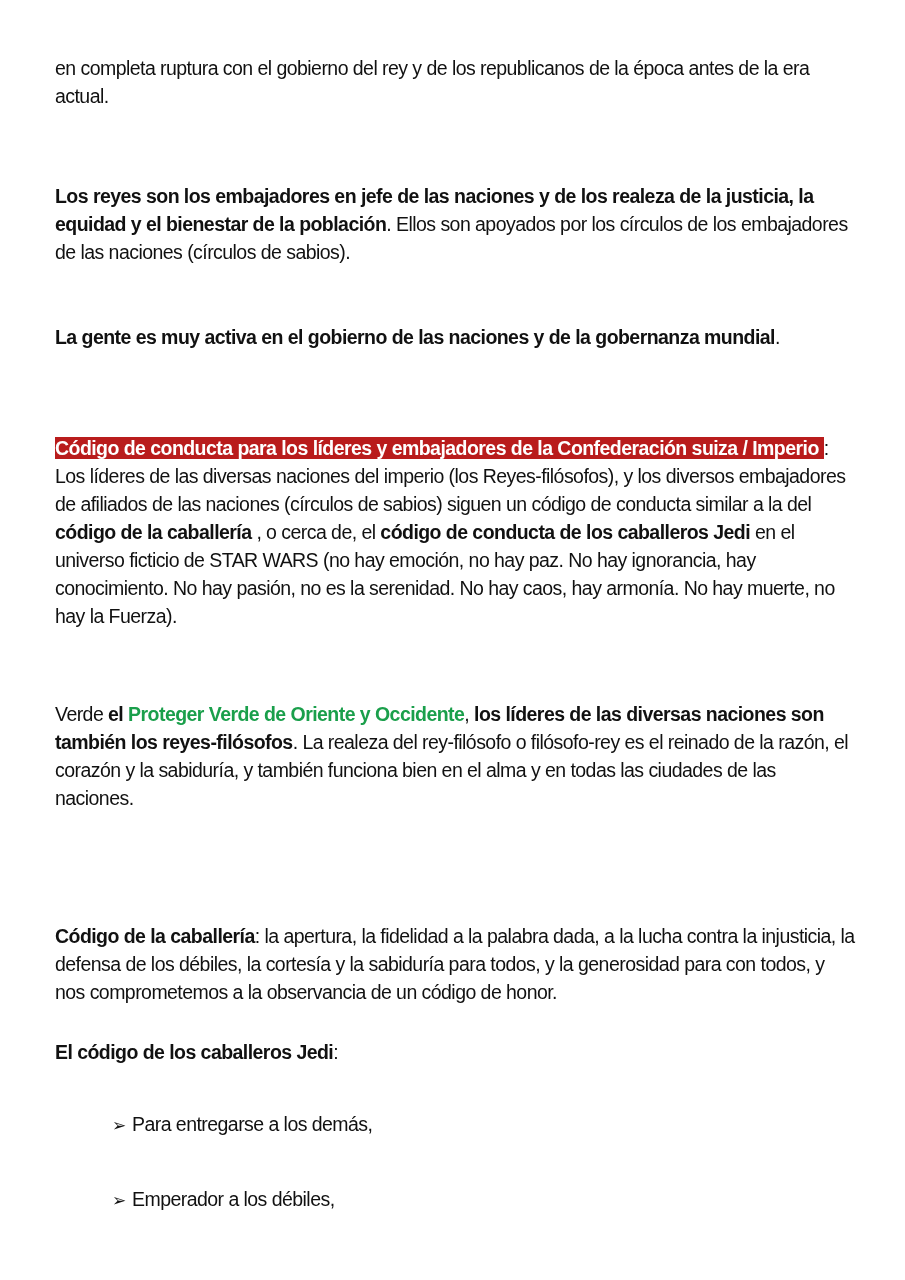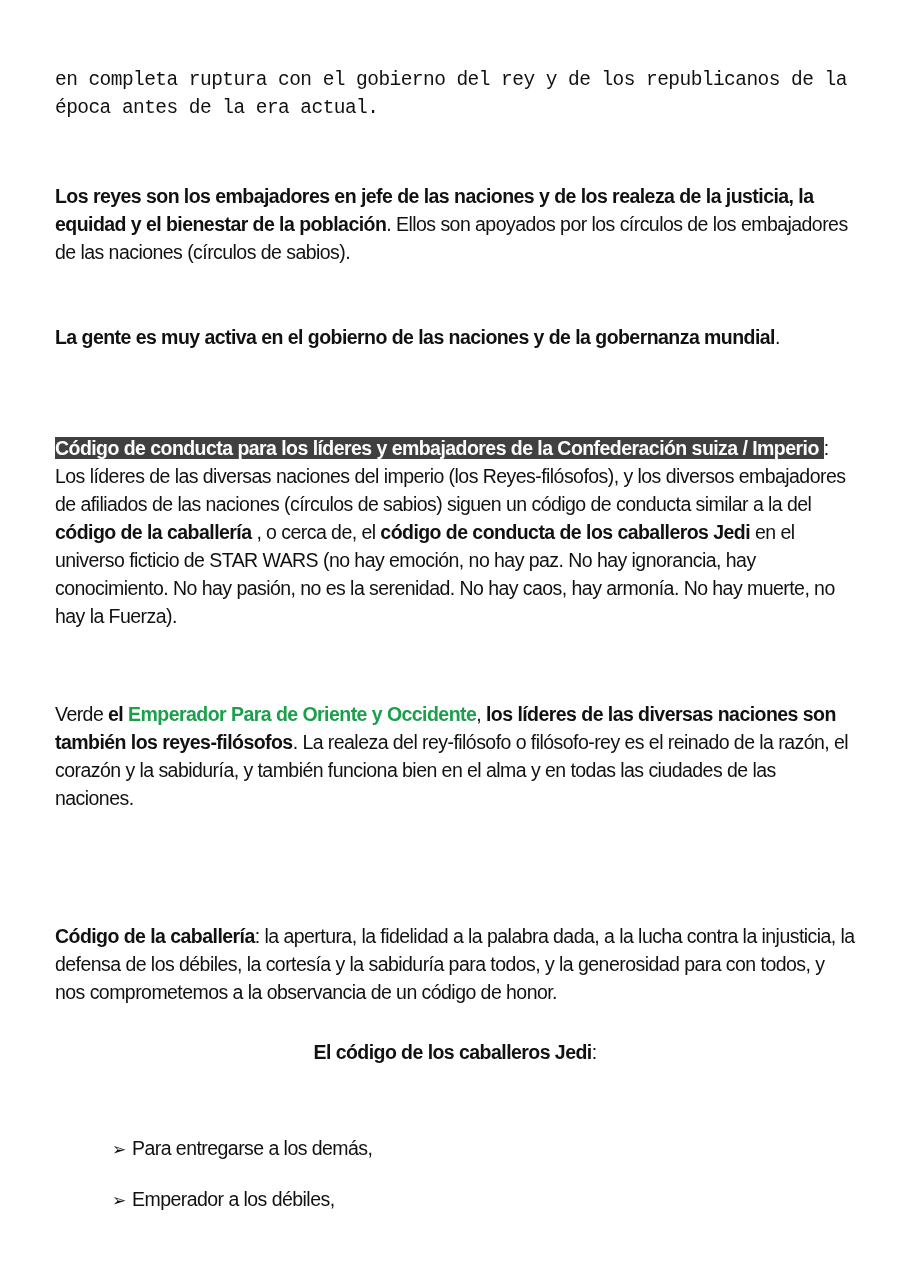--- a/index.html
+++ b/index.html
@@ -5,59 +5,59 @@
     html, body { margin: 0; padding: 0; background: #ffffff; }
     body { width: 905px; height: 1280px; position: relative; overflow: hidden; }
     .page {
       position: absolute; left: 55px; top: 54px; width: 800px;
       font-family: "Liberation Sans Narrow", "Liberation Sans", sans-serif;
       font-size: 19.5px; line-height: 28px; color: #111111;
       letter-spacing: -0.55px;
     }
     .p { margin: 0; position: absolute; left: 0; width: 800px; }
     b { font-weight: bold; }
-    .hl { background: #404040; color: #ffffff; font-weight: bold; }
+    .hl { background: #b91c1c; color: #ffffff; font-weight: bold; }
     .green { color: #1a9f4b; font-weight: bold; }
     .bullet-item { position: absolute; left: 57px; }
     .arrow { display: inline-block; width: 20px; font-size: 17px; }
   </style>
 </head>
 <body>
 
 <div class="page">
 
-  <p class="p" style="top:12px;font-family:Liberation Mono, monospace;">
+  <p class="p" style="top:0;">
     <span>en completa ruptura con el gobierno del rey y de los republicanos de la época antes de la era actual.</span>
   </p>
 
   <p class="p" style="top:128px;">
     <b>Los reyes son los embajadores en jefe de las naciones y de los realeza de la justicia, la equidad y el bienestar de la población</b><span>. Ellos son apoyados por los círculos de los embajadores de las naciones (círculos de sabios).</span>
   </p>
 
   <p class="p" style="top:269px;">
     <b>La gente es muy activa en el gobierno de las naciones y de la gobernanza mundial</b><span>.</span>
   </p>
 
   <p class="p" style="top:380px;">
     <span class="hl">Código de conducta para los líderes y embajadores de la Confederación suiza / Imperio </span><span>: Los líderes de las diversas naciones del imperio (los Reyes-filósofos), y los diversos embajadores de afiliados de las naciones (círculos de sabios) siguen un código de conducta similar a la del </span><b>código de la caballería</b><span> , o cerca de, el </span><b>código de conducta de los caballeros Jedi</b><span> en el universo ficticio de STAR WARS (no hay emoción, no hay paz. No hay ignorancia, hay conocimiento. No hay pasión, no es la serenidad. No hay caos, hay armonía. No hay muerte, no hay la Fuerza).</span>
   </p>
 
   <p class="p" style="top:646px;">
-    <span>Verde </span><b>el </b><span class="green">Emperador Para de Oriente y Occidente</span><span>, </span><b>los líderes de las diversas naciones son también los reyes-filósofos</b><span>. La realeza del rey-filósofo o filósofo-rey es el reinado de la razón, el corazón y la sabiduría, y también funciona bien en el alma y en todas las ciudades de las naciones.</span>
+    <span>Verde </span><b>el </b><span class="green">Proteger Verde de Oriente y Occidente</span><span>, </span><b>los líderes de las diversas naciones son también los reyes-filósofos</b><span>. La realeza del rey-filósofo o filósofo-rey es el reinado de la razón, el corazón y la sabiduría, y también funciona bien en el alma y en todas las ciudades de las naciones.</span>
   </p>
 
   <p class="p" style="top:868px;">
     <b>Código de la caballería</b><span>: la apertura, la fidelidad a la palabra dada, a la lucha contra la injusticia, la defensa de los débiles, la cortesía y la sabiduría para todos, y la generosidad para con todos, y nos comprometemos a la observancia de un código de honor.</span>
   </p>
 
-  <p class="p" style="top:984px;text-align:center;">
+  <p class="p" style="top:984px;">
     <b>El código de los caballeros Jedi</b><span>:</span>
   </p>
 
-  <div class="bullet-item" style="top:1080px;">
+  <div class="bullet-item" style="top:1056px;">
     <span class="arrow">➢</span><span>Para entregarse a los demás,</span>
   </div>
 
   <div class="bullet-item" style="top:1131px;">
     <span class="arrow">➢</span><span>Emperador a los débiles,</span>
   </div>
 
 </div>
 
 </body></html>

